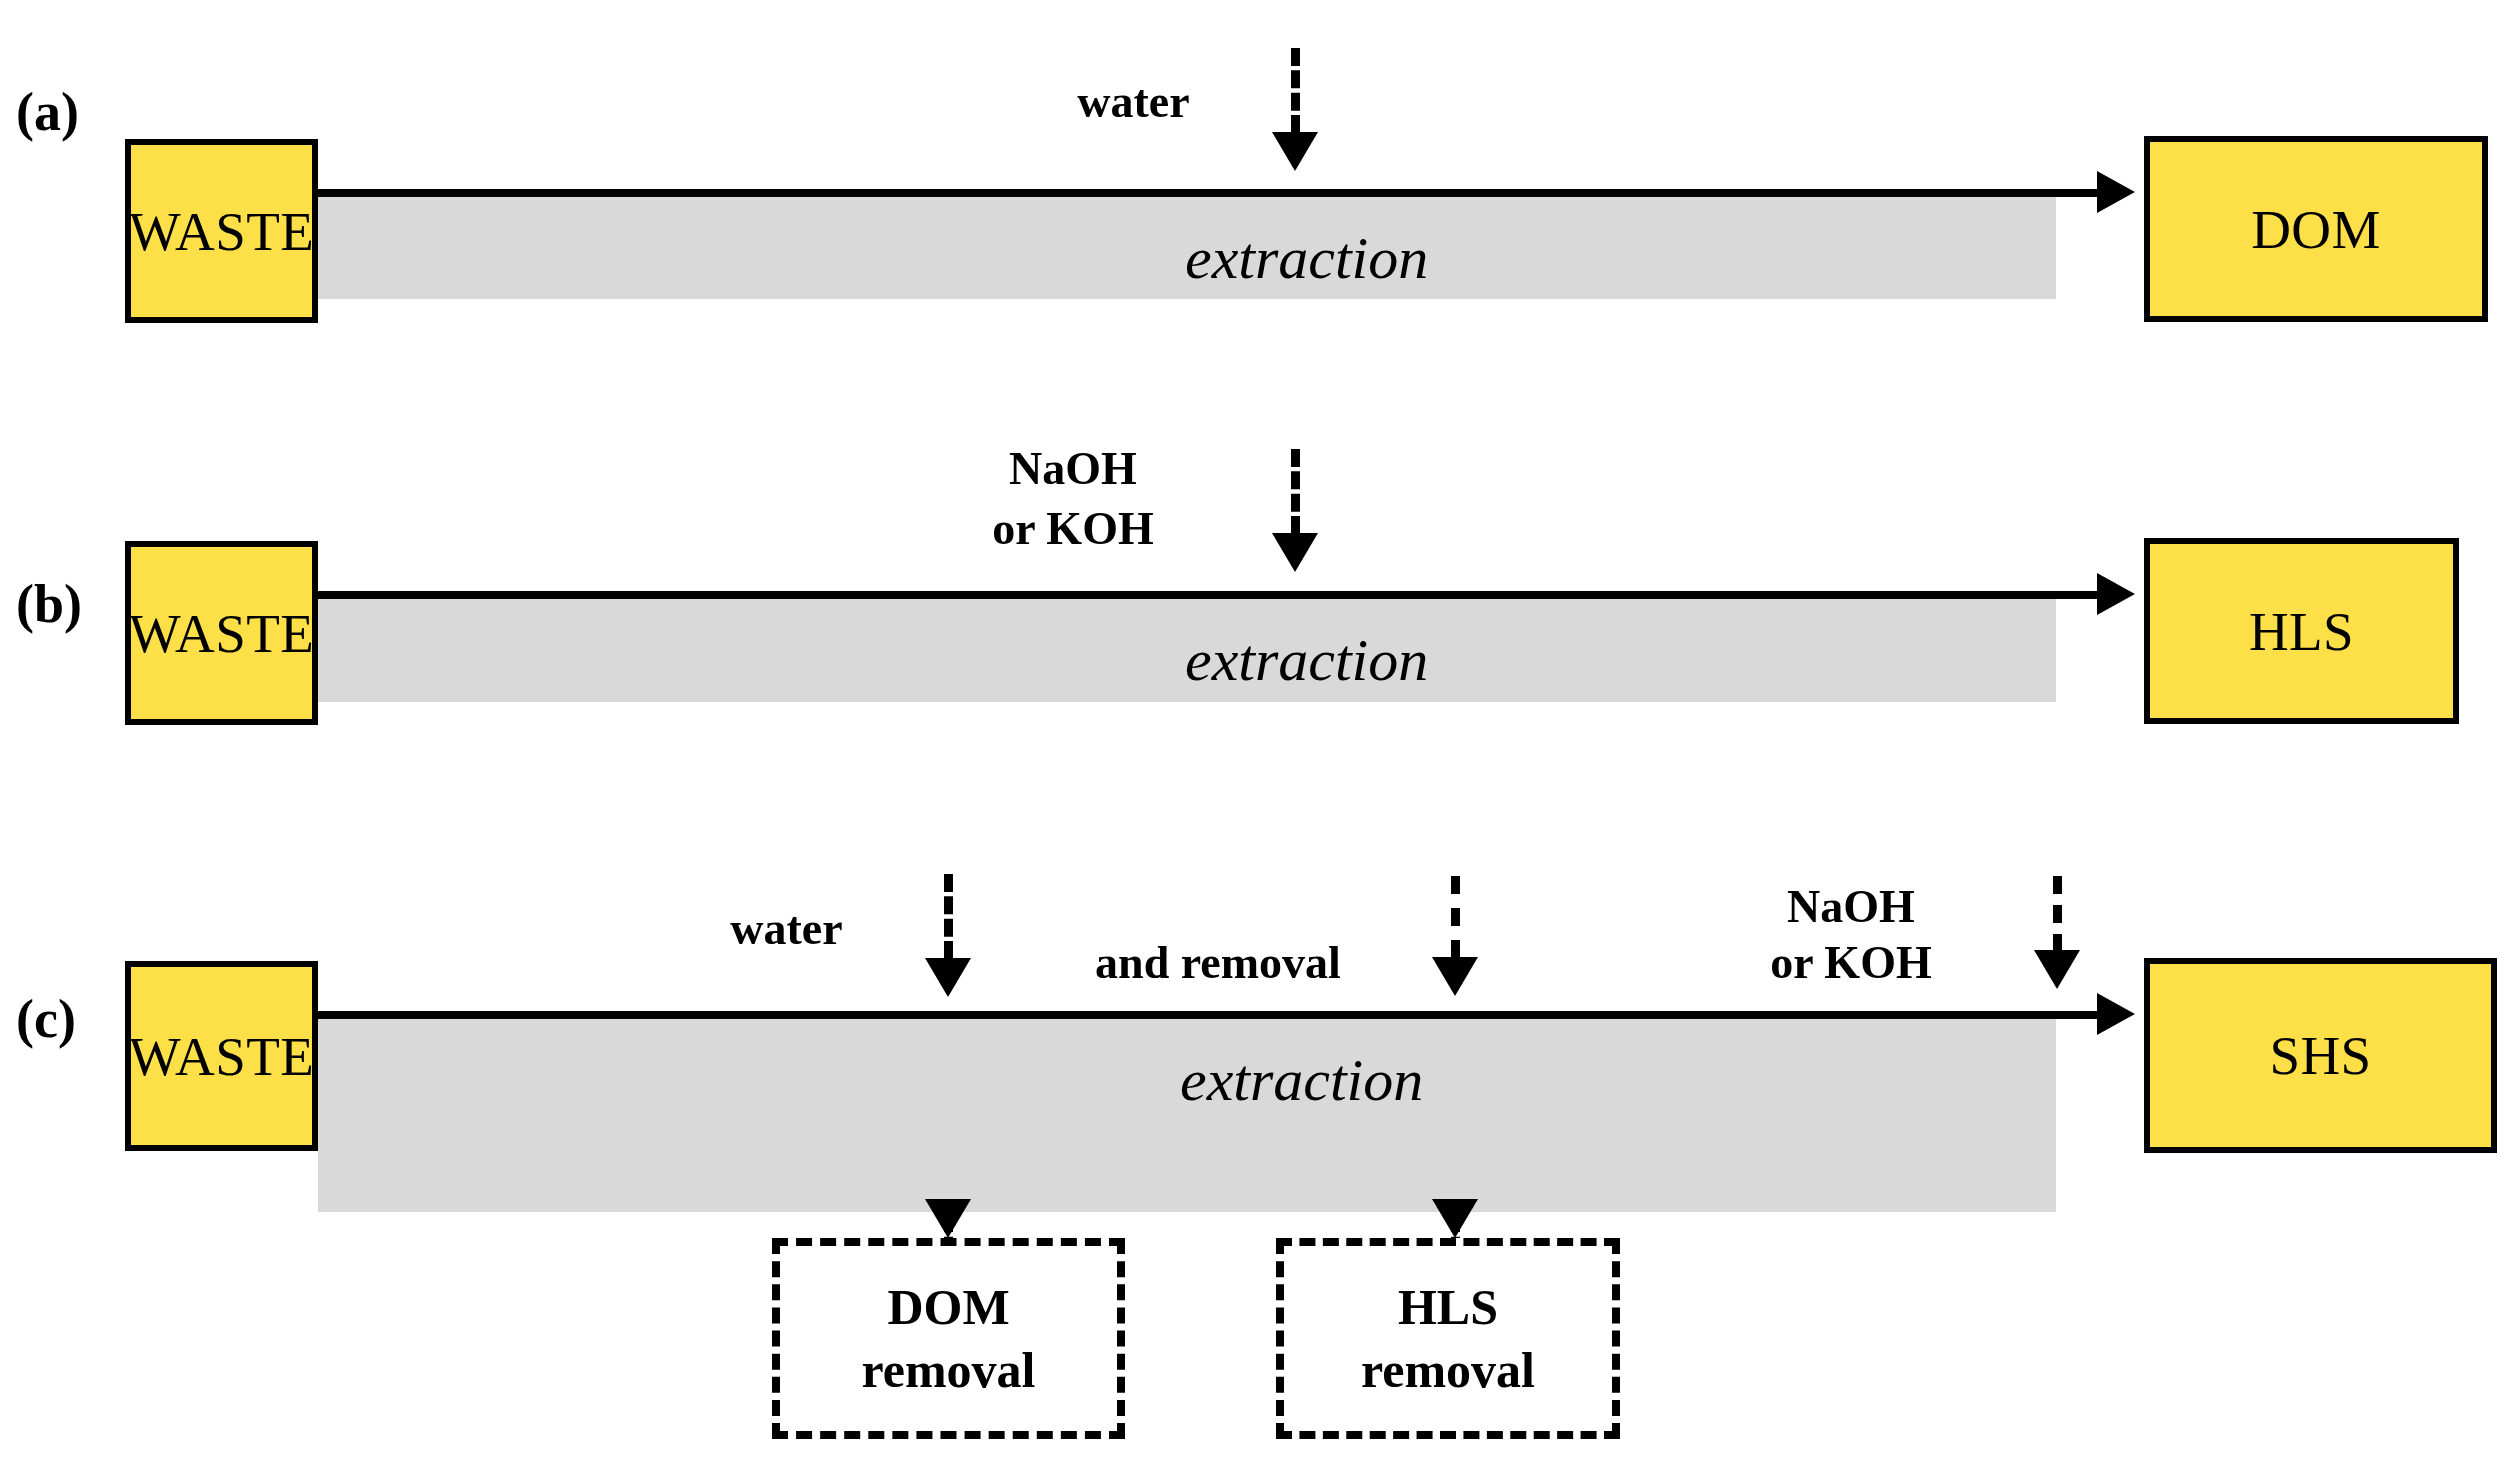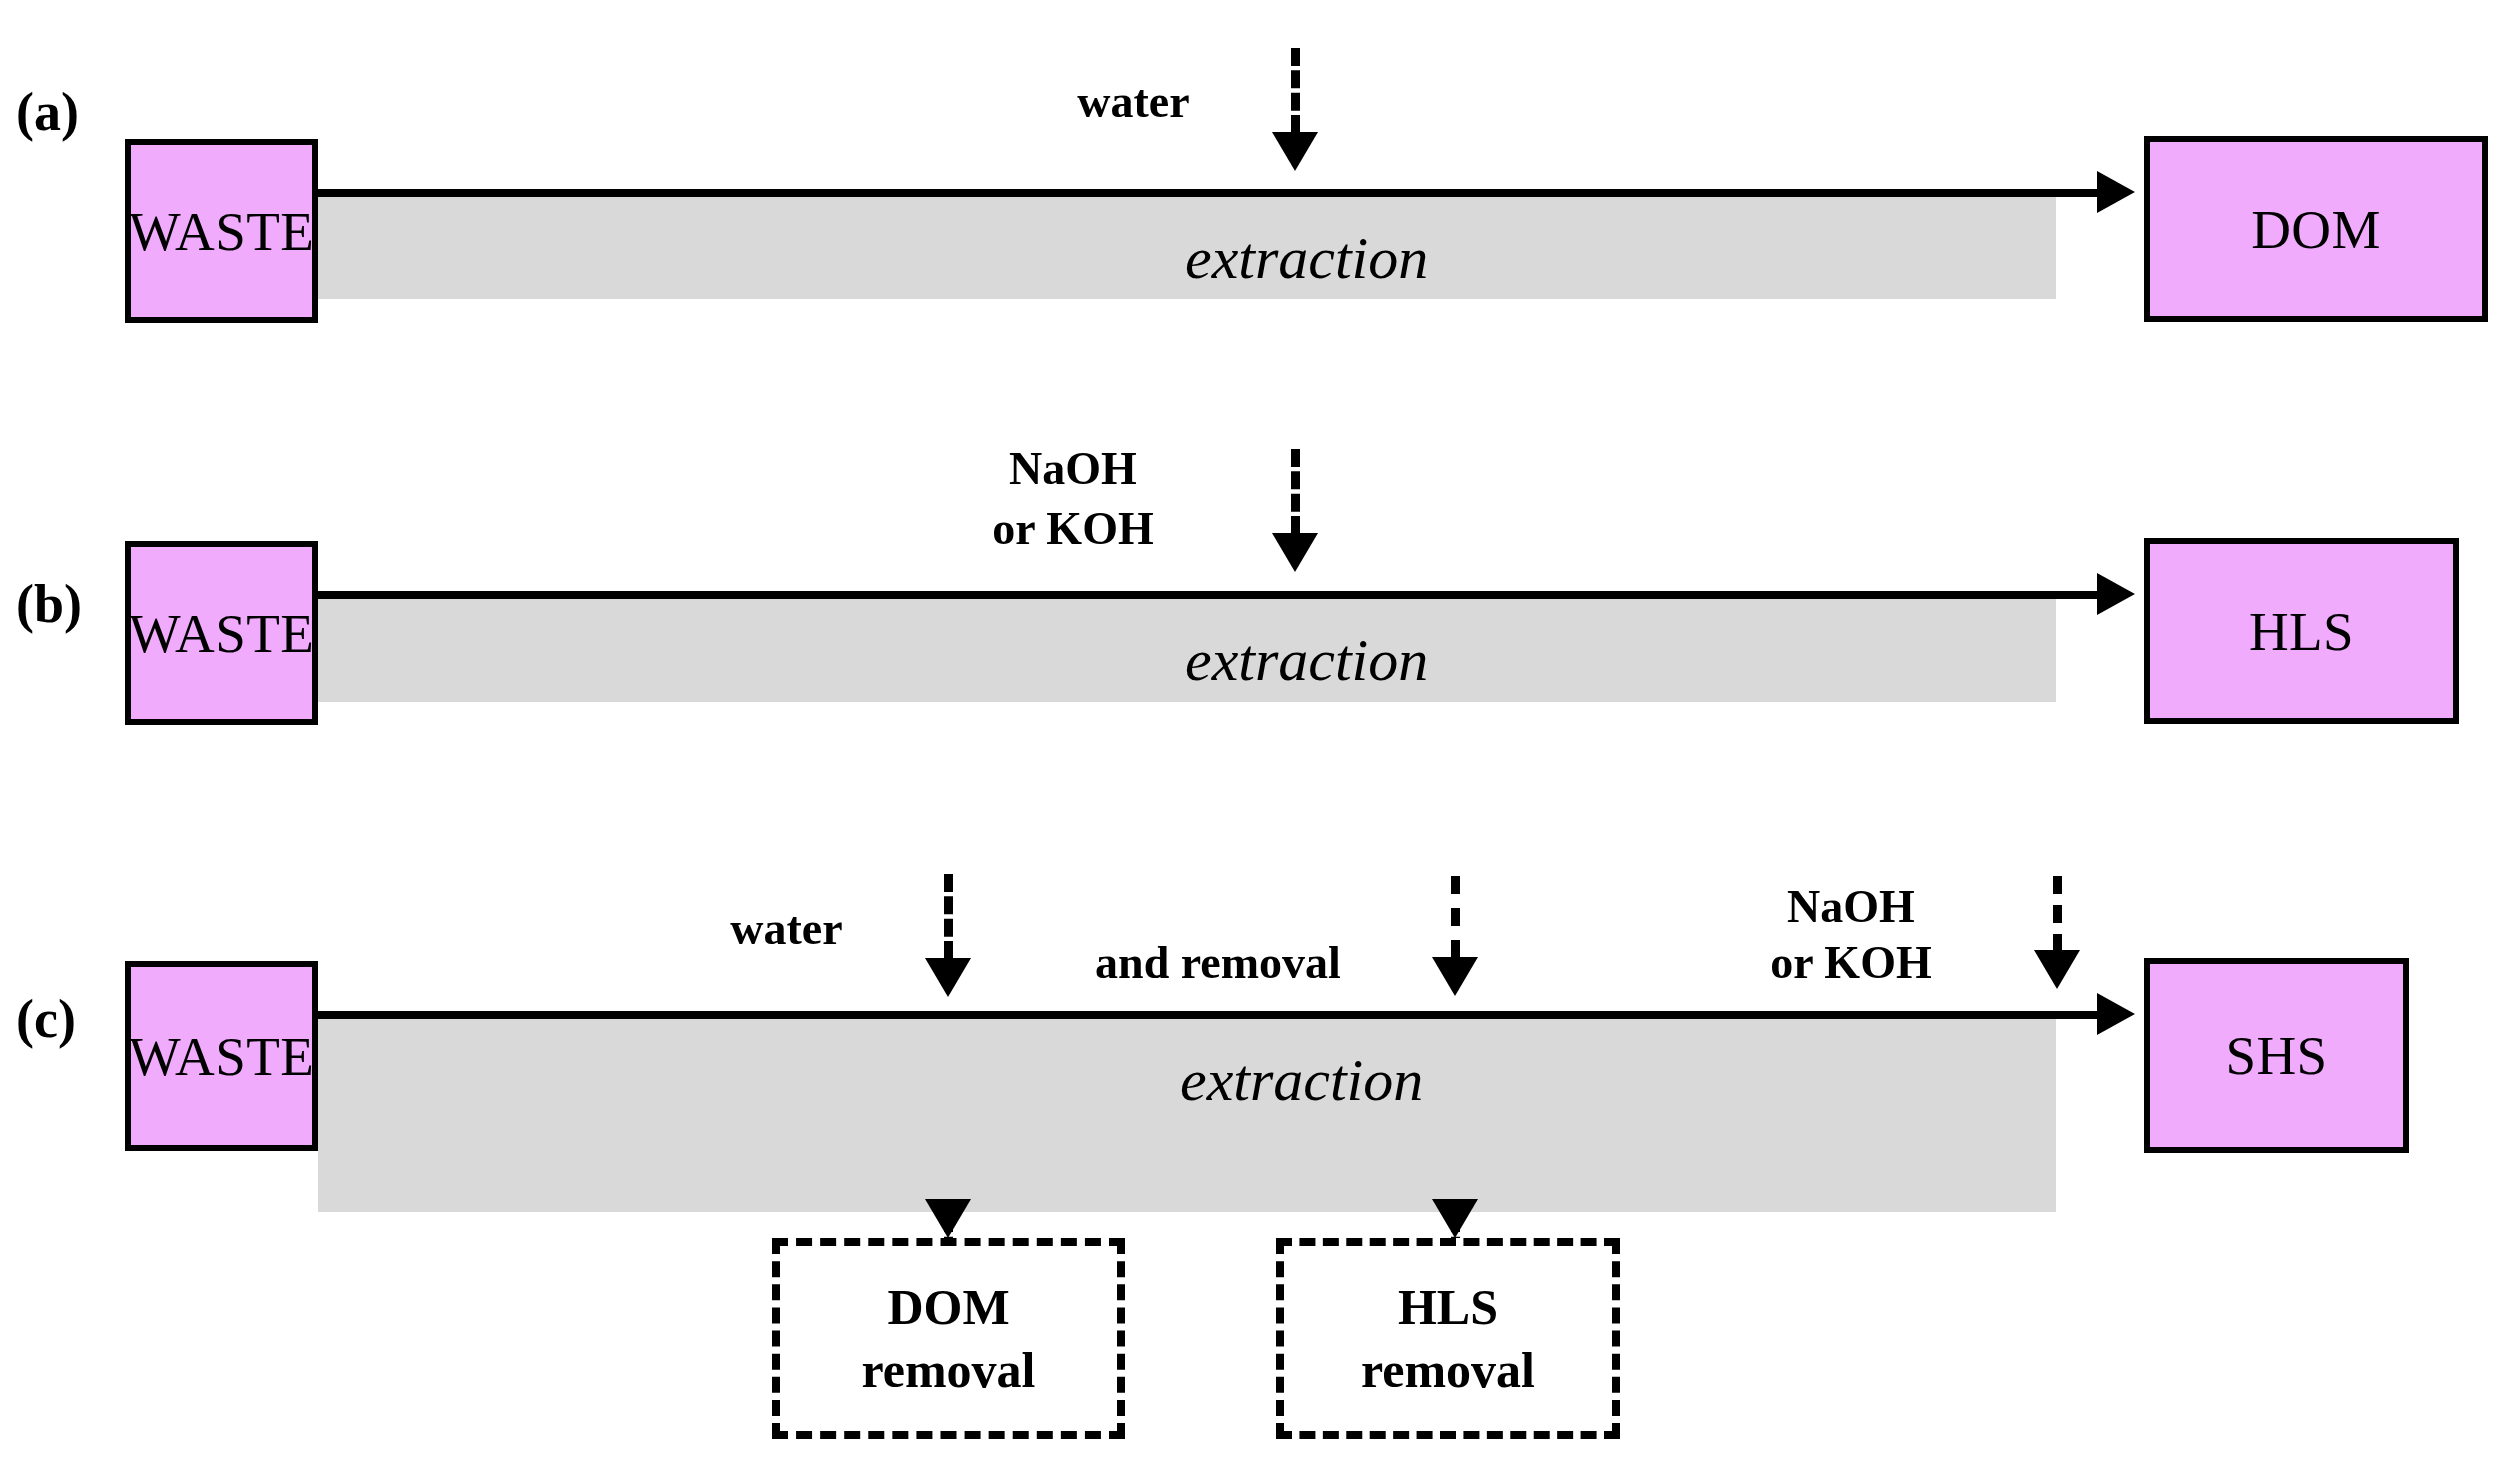--- a/index.html
+++ b/index.html
@@ -26,21 +26,21 @@
     line-height: 1;
     color: #000;
     white-space: nowrap;
   }
 
   
   .sbox {
     position: absolute;
     box-sizing: border-box;
     border: 6.3px solid #000;
-    background: #f0abfc;
+    background: #fde047;
     display: flex;
     align-items: center;
     justify-content: center;
     color: #000;
     z-index: 6;
   }
   .sbox > span {
     font-size: 55px;
     line-height: 1;
     letter-spacing: 0.4px;
@@ -180,21 +180,21 @@
   <div class="sbox" style="left:125px; top:961px; width:193px; height:190px;">
     <span>WASTE</span>
   </div>
 
   <div class="gbar" style="left:318px; top:1015px; width:1738px; height:197px;"></div>
   <div class="gbar-label" style="left:1180px; top:1050px;">extraction</div>
 
   <div class="hline" style="left:318px; top:1011px; width:1779px;"></div>
   <div class="harrow-head" style="left:2097px; top:993px;"></div>
 
-  <div class="sbox" style="left:2144px; top:958px; width:265px; height:195px;">
+  <div class="sbox" style="left:2144px; top:958px; width:353px; height:195px;">
     <span>SHS</span>
   </div>
 
   <div class="reagent" style="left:679px; top:903px; width:215px;">water</div>
   <div class="vdash" style="left:944px; top:874px; height:85px;"></div>
   <div class="vdash-head" style="left:925px; top:958px;"></div>
 
   <div class="reagent right-al" style="left:1010px; top:937px; width:416px;">and removal</div>
   <div class="vdash" style="left:1451px; top:876px; height:82px;"></div>
   <div class="vdash-head" style="left:1432px; top:957px;"></div>

